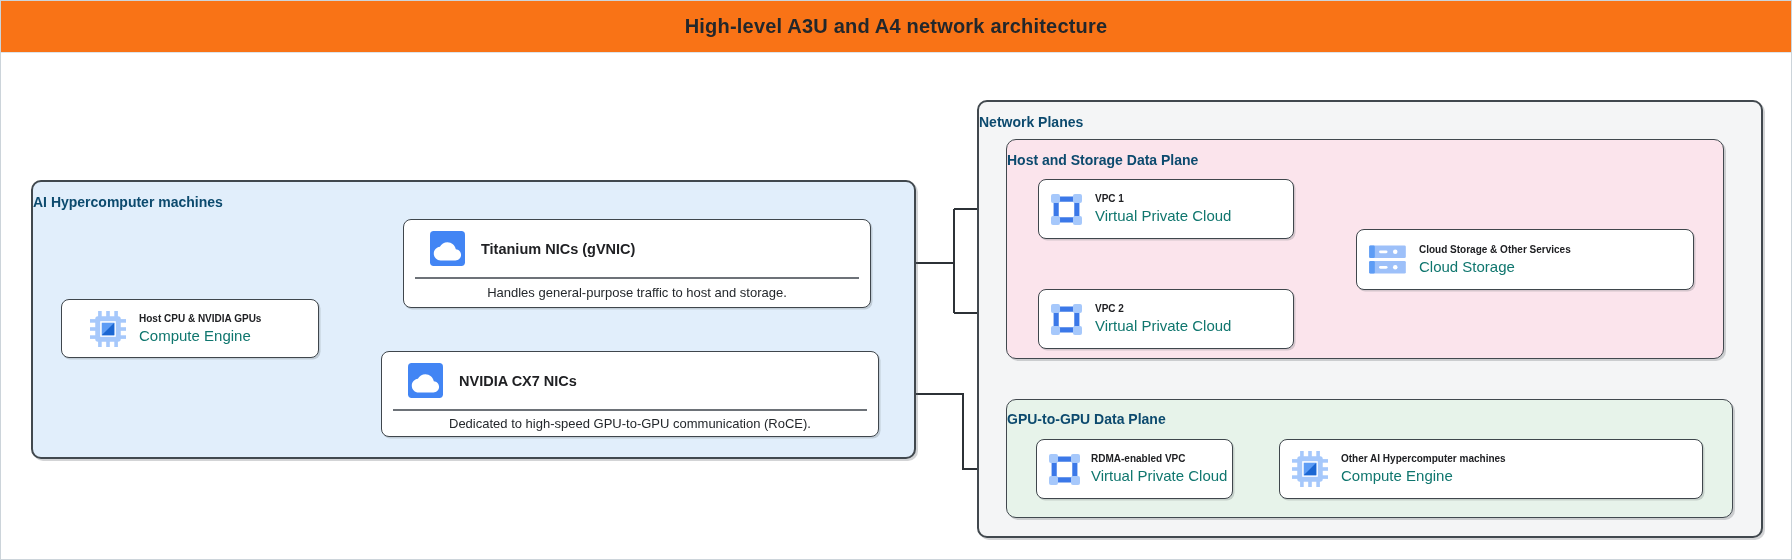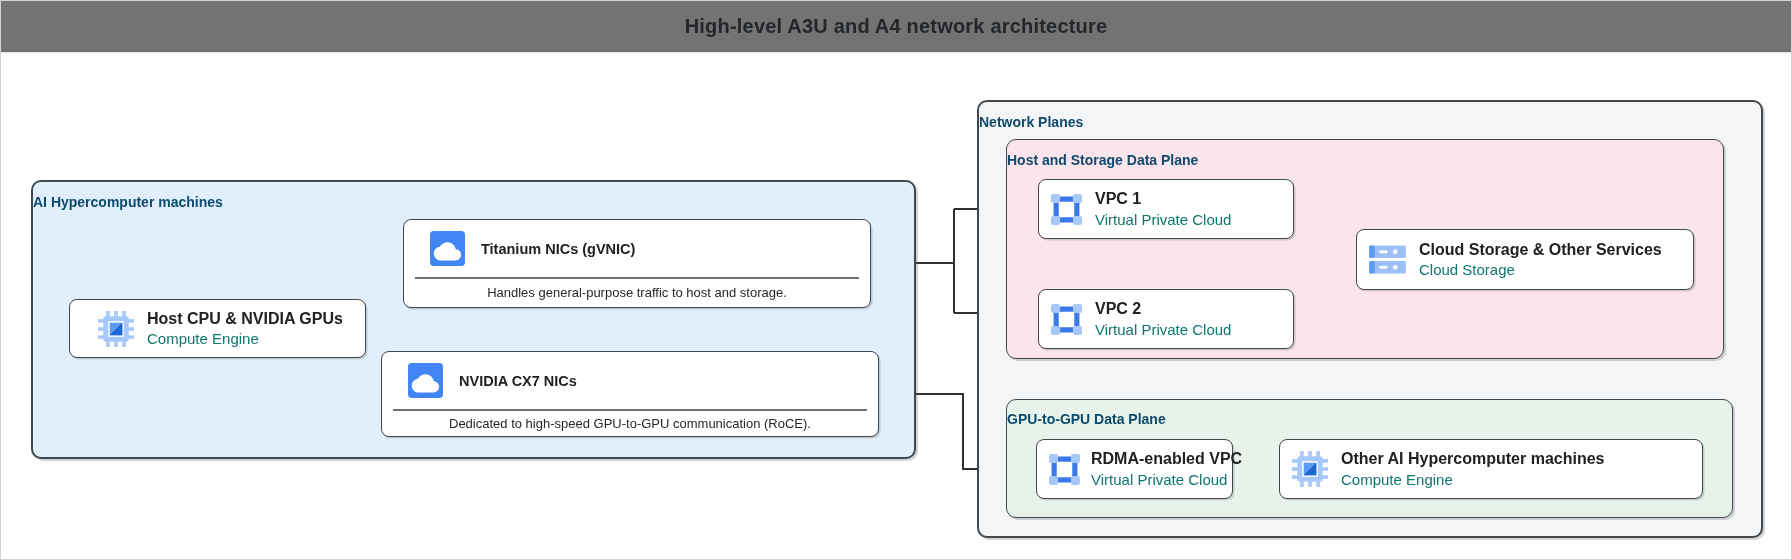--- a/index.html
+++ b/index.html
@@ -1,29 +1,29 @@
 <!DOCTYPE html>
 <html><head>
 <meta charset="utf-8">
 <style>
   html,body{margin:0;padding:0;background:#ffffff;font-family:"Liberation Sans",sans-serif;}
   .canvas{position:relative;width:1792px;height:560px;background:#ffffff;border:1px solid #ccd4da;box-sizing:border-box;overflow:hidden;}
-  .header{position:absolute;left:0;top:0;width:100%;height:52px;background:#737373;border-bottom:1px solid #dde4e8;display:flex;align-items:center;justify-content:center;box-sizing:border-box;}
+  .header{position:absolute;left:0;top:0;width:100%;height:52px;background:#f97316;border-bottom:1px solid #dde4e8;display:flex;align-items:center;justify-content:center;box-sizing:border-box;}
   .header .title{font-size:20px;font-weight:bold;color:#23272b;letter-spacing:.2px;}
 
   .group{position:absolute;border:2px solid #41484e;border-radius:10px;box-sizing:border-box;box-shadow:2px 2px 0 rgba(96,102,108,.28);}
   .group-label{position:absolute;top:12px;left:0;right:0;font-size:14px;font-weight:bold;color:#0c4a6e;}
   .g-blue{background:#e1eefb;}
   .g-gray{background:#f4f5f6;}
   .g-pink{background:#fbe4ec;border-width:1.5px;}
   .g-green{background:#e7f3ea;border-width:1.5px;}
 
   .node{position:absolute;background:#fff;border:1.5px solid #3f464c;border-radius:8px;box-sizing:border-box;display:flex;align-items:center;gap:13px;padding:0 12px;box-shadow:1.5px 1.5px 0 rgba(96,102,108,.25);}
   .node .txt{display:flex;flex-direction:column;gap:2px;}
-  .node .t{font-size:16px;font-weight:bold;color:#202124;line-height:1.2;white-space:nowrap;}
+  .node .t{font-size:10px;font-weight:bold;color:#202124;line-height:1.2;white-space:nowrap;}
   .node .s{font-size:15px;color:#0f766e;line-height:1.2;white-space:nowrap;}
 
   .nic{position:absolute;background:#fff;border:1.5px solid #3f464c;border-radius:8px;box-sizing:border-box;display:flex;flex-direction:column;box-shadow:1.5px 1.5px 0 rgba(96,102,108,.25);}
   .nic .head{height:57px;display:flex;align-items:center;gap:16px;padding:0 26px;}
   .nic .head .t{font-size:14.5px;font-weight:bold;color:#202124;white-space:nowrap;}
   .nic .rule{height:1.5px;background:#6d7278;margin:0 11px;}
   .nic .desc{flex:1;display:flex;align-items:center;justify-content:center;font-size:13px;color:#24282c;white-space:nowrap;}
 
   .icon{display:inline-flex;flex:0 0 auto;}
   svg.wires{position:absolute;left:0;top:0;pointer-events:none;}
@@ -59,21 +59,21 @@
       <path d="M1325 258 H1346" marker-end="url(#ah)"></path>
 
       <path d="M1232 468 H1269" marker-end="url(#ah)"></path>
     </g>
   </svg>
 
   <div class="group g-blue" style="left:30px;top:179px;width:885px;height:279px;">
     <div class="group-label">AI Hypercomputer machines</div>
   </div>
 
-  <div class="node" style="left:68px;top:298px;width:297px;height:59px;padding-left:28px;">
+  <div class="node" style="left:60px;top:298px;width:258px;height:59px;padding-left:28px;">
     <span class="icon">
       <svg width="36" height="36" viewBox="0 0 24 24">
         <g fill="#a6c8fb">
           <rect x="5.4" y="0" width="2.4" height="4"></rect>
             <rect x="10.8" y="0" width="2.4" height="4"></rect>
             <rect x="16.2" y="0" width="2.4" height="4"></rect>
           <rect x="5.4" y="20" width="2.4" height="4"></rect>
             <rect x="10.8" y="20" width="2.4" height="4"></rect>
             <rect x="16.2" y="20" width="2.4" height="4"></rect>
           <rect x="0" y="5.4" width="4" height="2.4"></rect>

